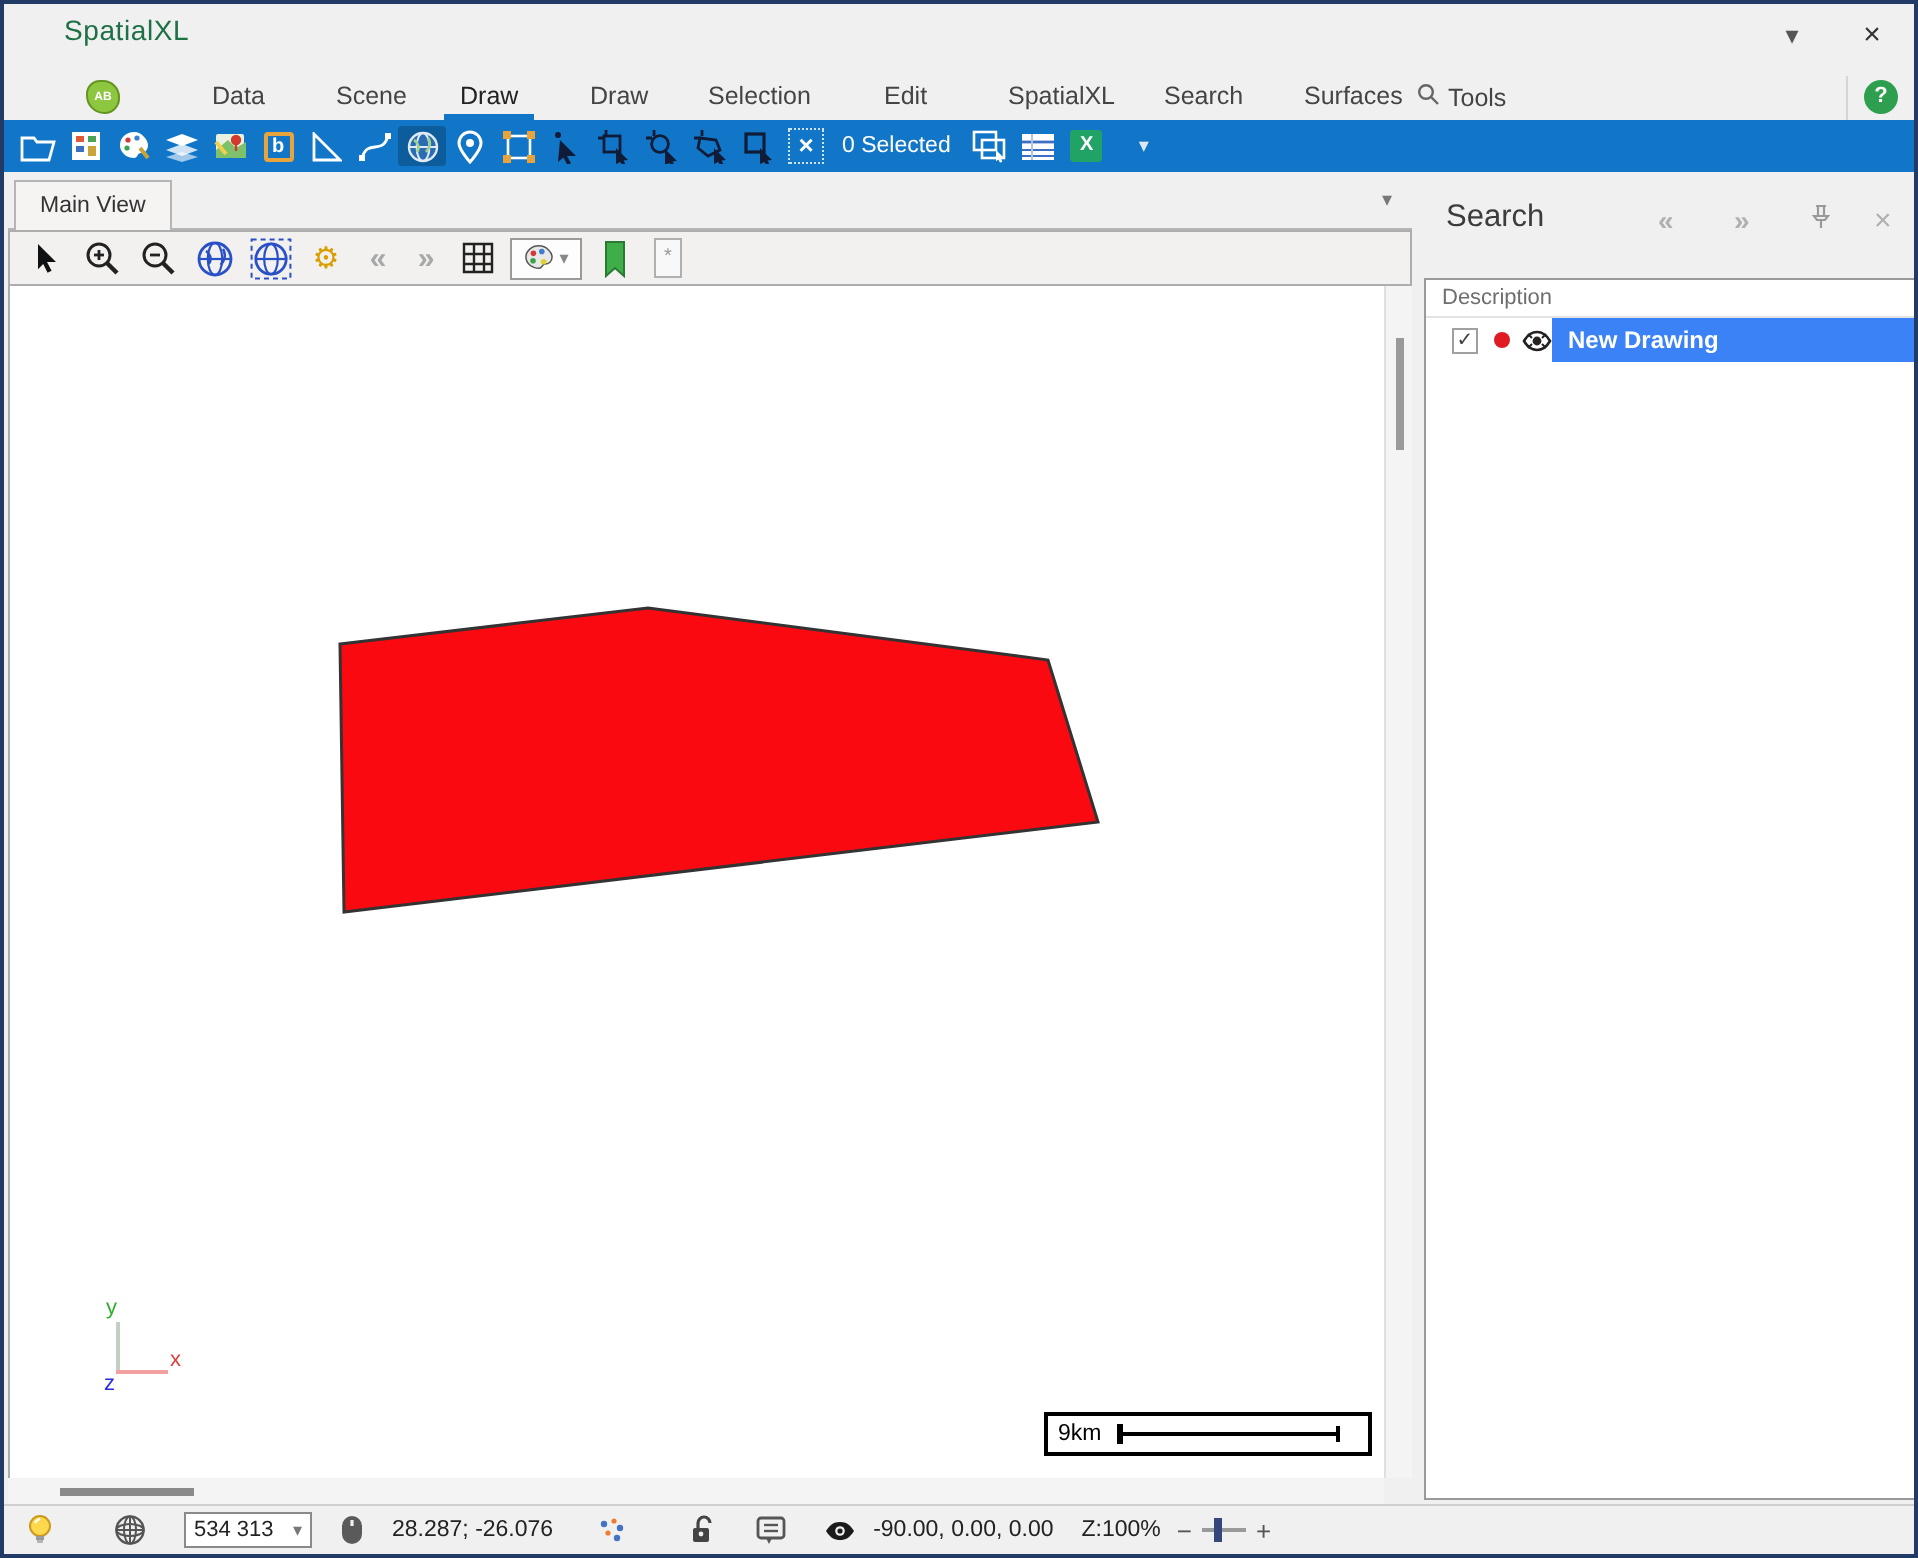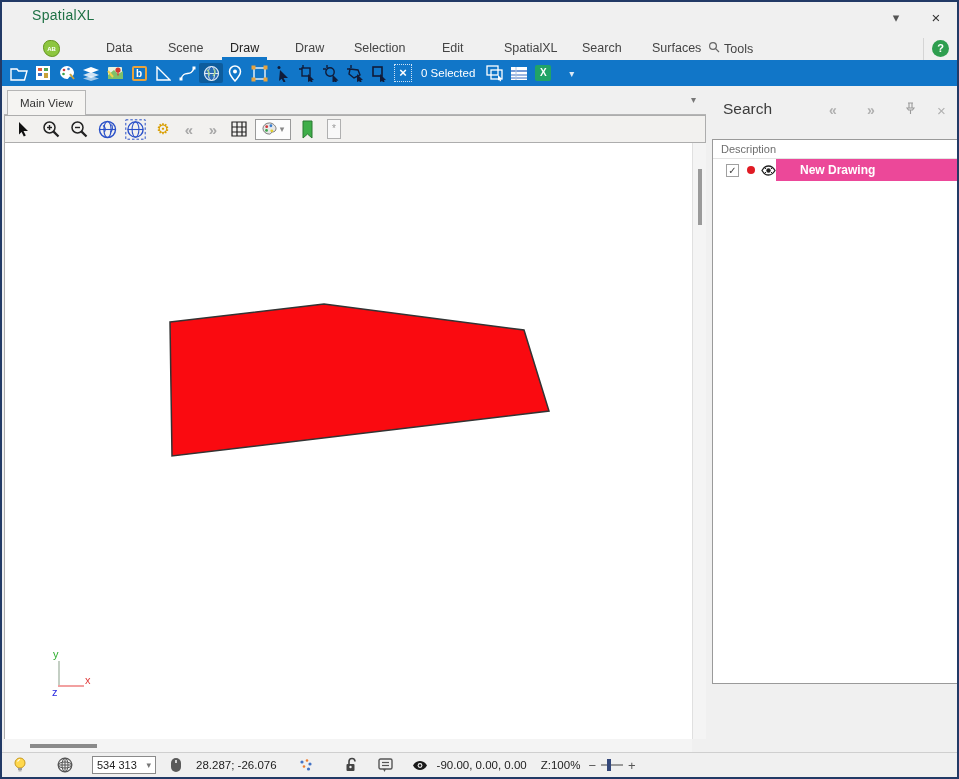--- a/index.html
+++ b/index.html
@@ -63,27 +63,27 @@
   .axis .hline { position:absolute; left:9px; top:37px; width:26px; height:2px; background:#f2a0a0; }
 
   .scalebar { position:absolute; left:517px; top:563px; width:164px; height:22px; background:#fff; border:2px solid #000; display:flex; align-items:center; padding:0 5px; gap:6px; }
   .scalebar .lab { font-size:11.5px; color:#000; }
 
   
   .layers { position:absolute; left:709px; top:88px; width:248px; height:662px; background:#f0f0f0; }
   .layers-header { position:absolute; left:0; top:0; width:100%; height:44px; }
   .layers-title { position:absolute; left:12px; top:10px; font-size:15.5px; color:#3c3c3c; }
   .lh-ico { position:absolute; top:12px; color:#b0b0b0; font-size:14px; font-weight:bold; }
-  .layers-body { position:absolute; left:1px; top:49px; width:246px; height:545px; background:#fff; border:1px solid #9a9a9a; }
+  .layers-body { position:absolute; left:1px; top:49px; width:246px; height:611px; background:#fff; border:1px solid #9a9a9a; }
   .col-header { height:19px; line-height:18px; font-size:11px; color:#6e6e6e; padding-left:8px; border-bottom:1px solid #e3e3e3; }
   .layer-row { position:relative; height:22px; display:flex; align-items:center; }
   .layer-row .cb { width:13px; height:13px; background:#fff; border:1px solid #a0a0a0; margin-left:13px; font-size:10px; line-height:11px; text-align:center; color:#444; }
   .layer-row .dot { width:8px; height:8px; border-radius:50%; background:#e01b24; margin-left:8px; }
   .layer-row .eye { margin-left:6px; display:flex; }
-  .layer-row .namebar { position:absolute; left:63px; right:0; top:0; bottom:0; background:#ec4899; color:#fff; font-size:12px; font-weight:bold; line-height:22px; padding-left:24px; }
+  .layer-row .namebar { position:absolute; left:63px; right:0; top:0; bottom:0; background:#3b82f6; color:#fff; font-size:12px; font-weight:bold; line-height:22px; padding-left:8px; }
 
   
   .statusbar { position:absolute; left:0; bottom:0; width:100%; height:25px; background:#f0f0f0; border-top:1px solid #cfcfcf; display:flex; align-items:center; font-size:11.5px; color:#222; }
   .sico { display:flex; align-items:center; justify-content:center; flex:0 0 auto; }
   .count-dd { width:64px; height:18px; background:#fff; border:1px solid #8a8a8a; display:flex; align-items:center; justify-content:space-between; padding:0 4px; font-size:11px; }
   .count-dd .dd { color:#777; font-size:9px; }
   .zoom-slider { position:relative; width:22px; height:14px; margin:0 3px; }
   .zoom-slider .track { position:absolute; left:0; top:6px; width:22px; height:2px; background:#9a9a9a; }
   .zoom-slider .thumb { position:absolute; left:6px; top:1px; width:4px; height:12px; background:#33477a; }
   .sb-sign { color:#555; font-size:13px; padding:0 2px; }
@@ -333,20 +333,28 @@
       </svg>
 
       <div class="axis">
         <span class="lab-y">y</span>
         <span class="vline"></span>
         <span class="hline"></span>
         <span class="lab-x">x</span>
         <span class="lab-z">z</span>
       </div>
 
+      <div class="scalebar">
+        <span class="lab">9km</span>
+        <svg width="115" height="12" viewBox="0 0 115 12">
+          <line x1="3" y1="6" x2="112" y2="6" stroke="#000" stroke-width="2"></line>
+          <line x1="3" y1="1" x2="3" y2="11" stroke="#000" stroke-width="3"></line>
+          <line x1="112" y1="2" x2="112" y2="10" stroke="#000" stroke-width="2"></line>
+        </svg>
+      </div>
     </div>
 
     <div class="vscroll">
         <div class="thumb"></div>
       </div>
     <div class="hscroll">
         <div class="thumb"></div>
       </div>
   </div>
 

